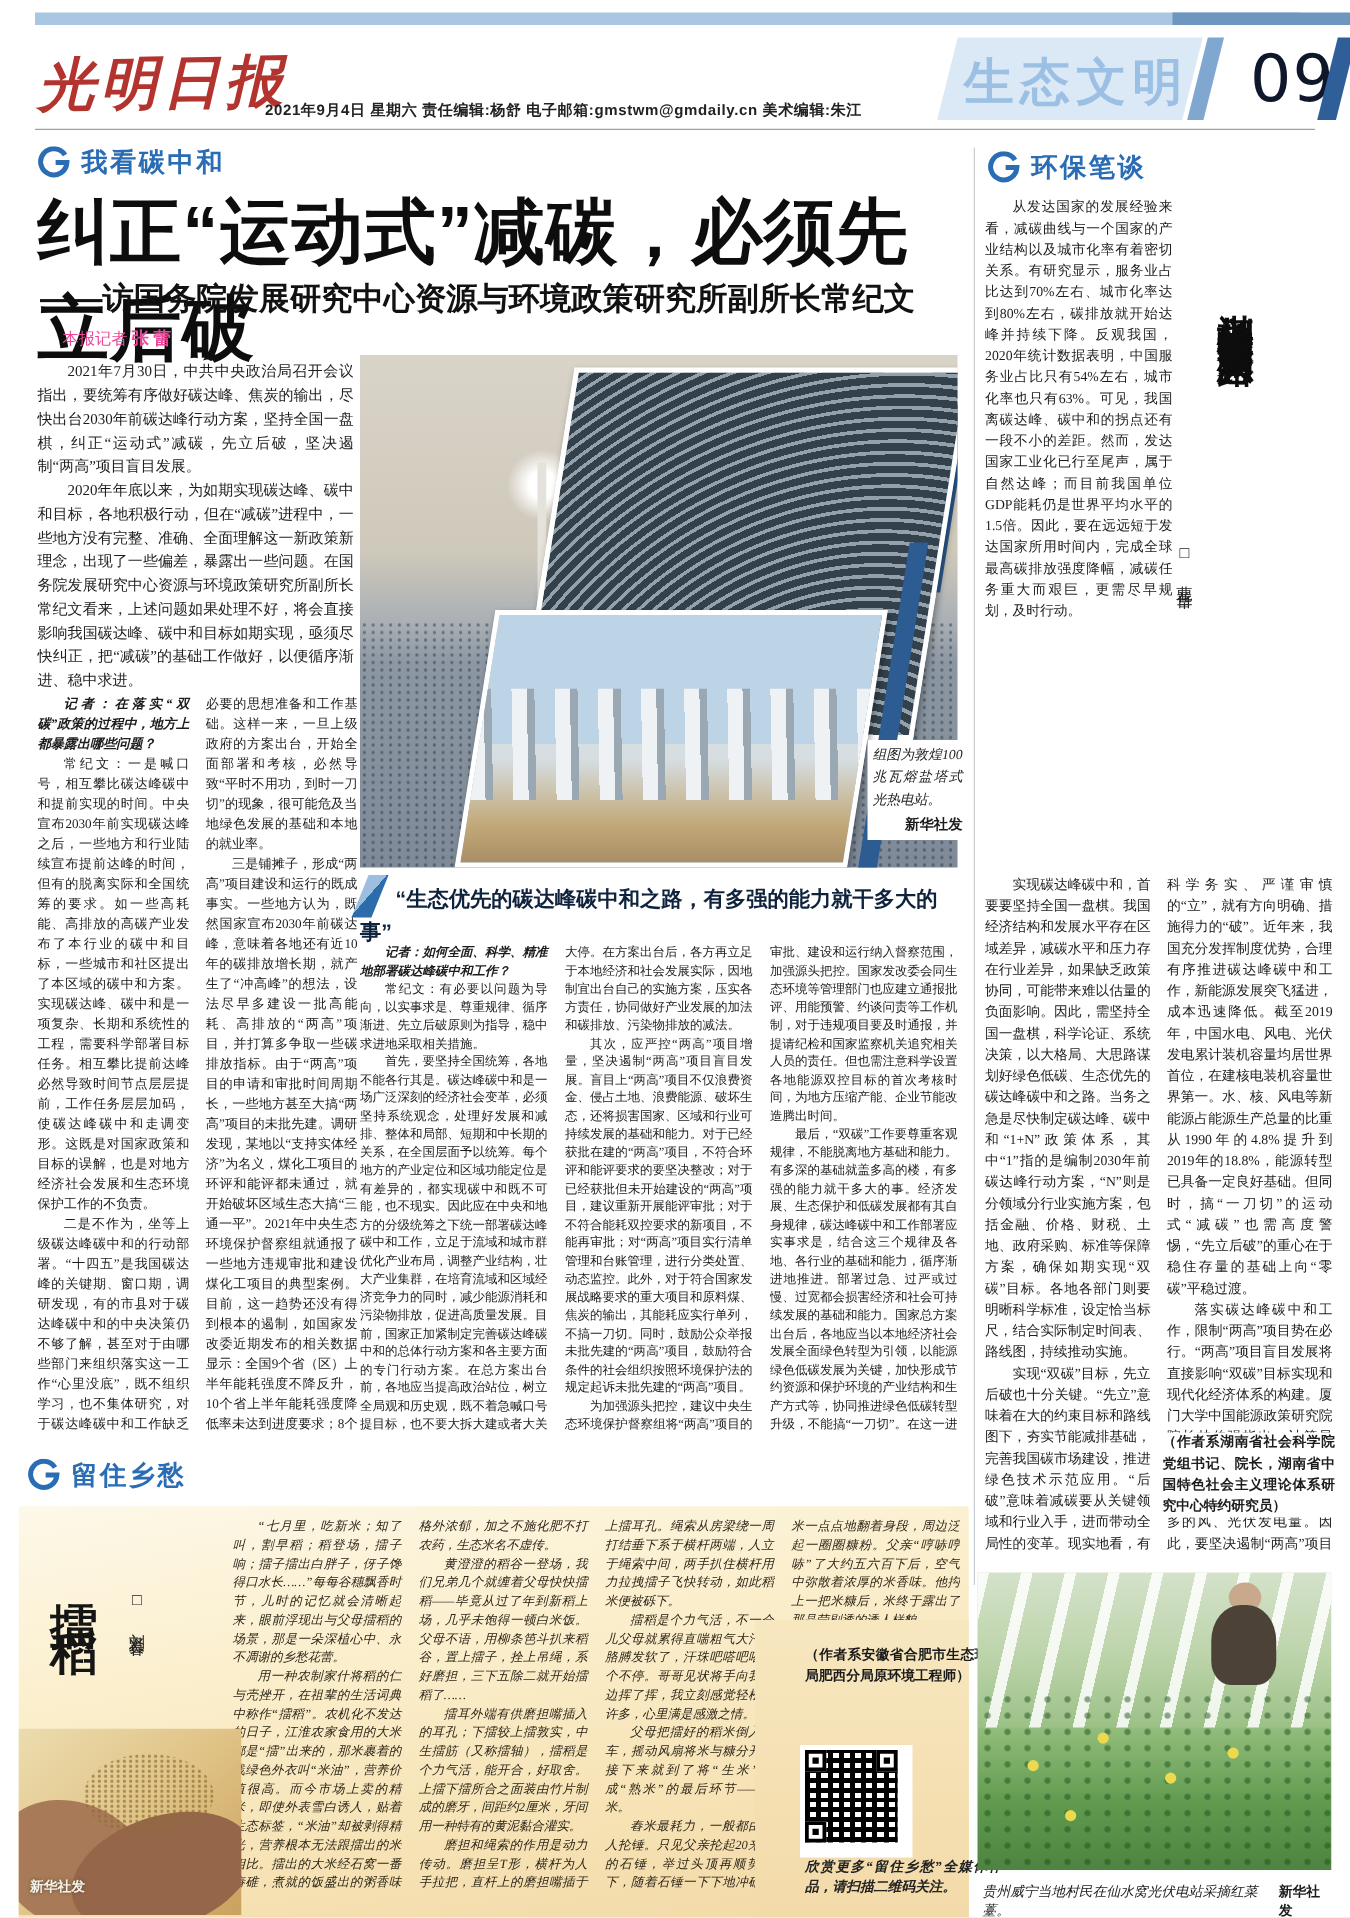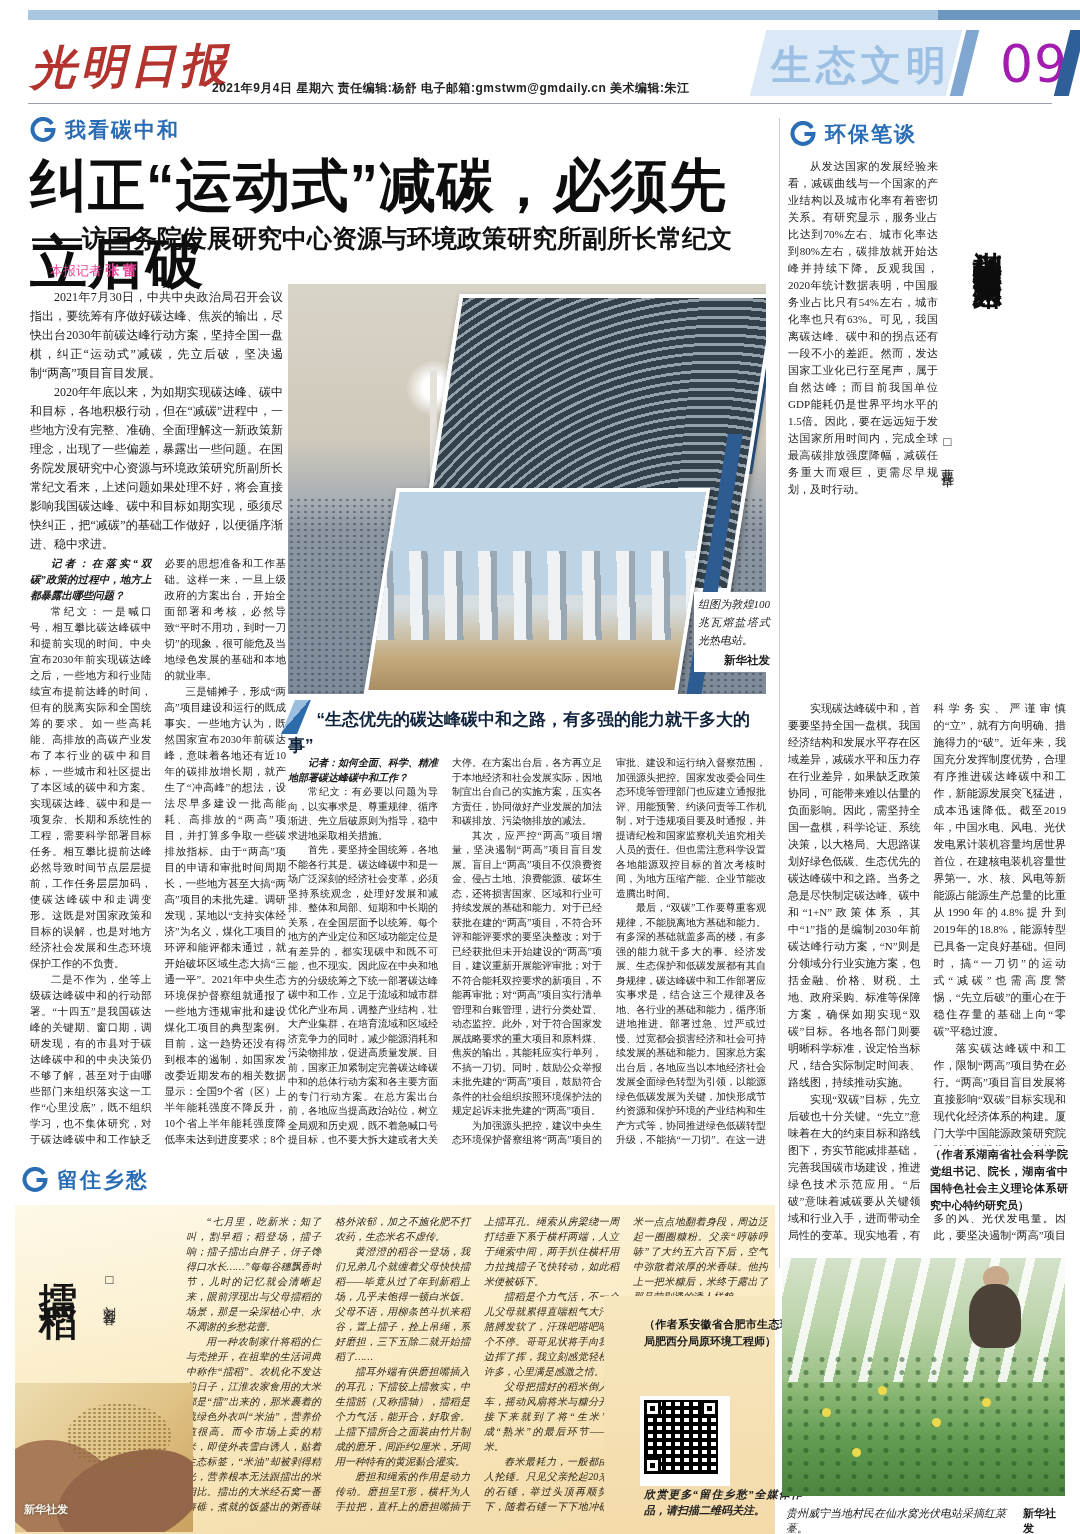--- a/index.html
+++ b/index.html
@@ -9,21 +9,21 @@
   
   .strip{left:28px;top:10px;width:1012px;height:10px;background:#a9c6e2;}
   .strip-dark{left:938px;top:10px;width:142px;height:10px;background:#6e97c0;}
   .paper-logo{left:30px;top:36px;font-size:46px;font-weight:900;font-style:italic;
               color:#b3342e;letter-spacing:4px;transform:rotate(-1deg);}
   .dateline{left:212px;top:80px;font-size:12px;color:#222;font-family:"Liberation Sans",sans-serif;font-weight:bold;letter-spacing:.5px;}
   .eco-block{left:758px;top:30px;width:196px;height:66px;background:#dbe8f5;transform:skewX(-14deg);}
   .eco-stripe{left:958px;top:30px;width:13px;height:66px;background:#7fa7cf;transform:skewX(-14deg);}
   .eco-text{left:768px;top:38px;width:186px;font-size:40px;font-weight:900;color:#9cc0e4;
             letter-spacing:5px;font-family:"Liberation Sans",sans-serif;text-align:center;}
-  .page-num{left:1000px;top:34px;font-size:52px;color:#a21caf;font-family:"DejaVu Sans",sans-serif;letter-spacing:1px;}
+  .page-num{left:1000px;top:34px;font-size:52px;color:#0f172a;font-family:"DejaVu Sans",sans-serif;letter-spacing:1px;}
   .pagenum-stripe{left:1062px;top:30px;width:15px;height:66px;background:#2f5f99;transform:skewX(-14deg);}
   .hrule{left:28px;top:103px;width:1024px;height:1px;background:#9aa3ab;}
   
   .glogo{display:inline-block;vertical-align:-6px;margin-right:5px;}
   .kicker{font-family:"Liberation Sans",sans-serif;font-weight:900;font-size:21px;color:#2a6db5;letter-spacing:2px;}
   .just p{margin:0;text-indent:2em;text-align:justify;}
   .q{font-weight:bold;font-style:italic;}
   .vline{left:779px;top:118px;width:1px;height:1150px;background:#c9ced3;}
   .slash{display:inline-block;width:22px;height:46px;margin-right:8px;vertical-align:-10px;
          background:linear-gradient(115deg,#9dbfdf 0 46%,#2d6cab 46%);transform:skewX(-22deg);}

